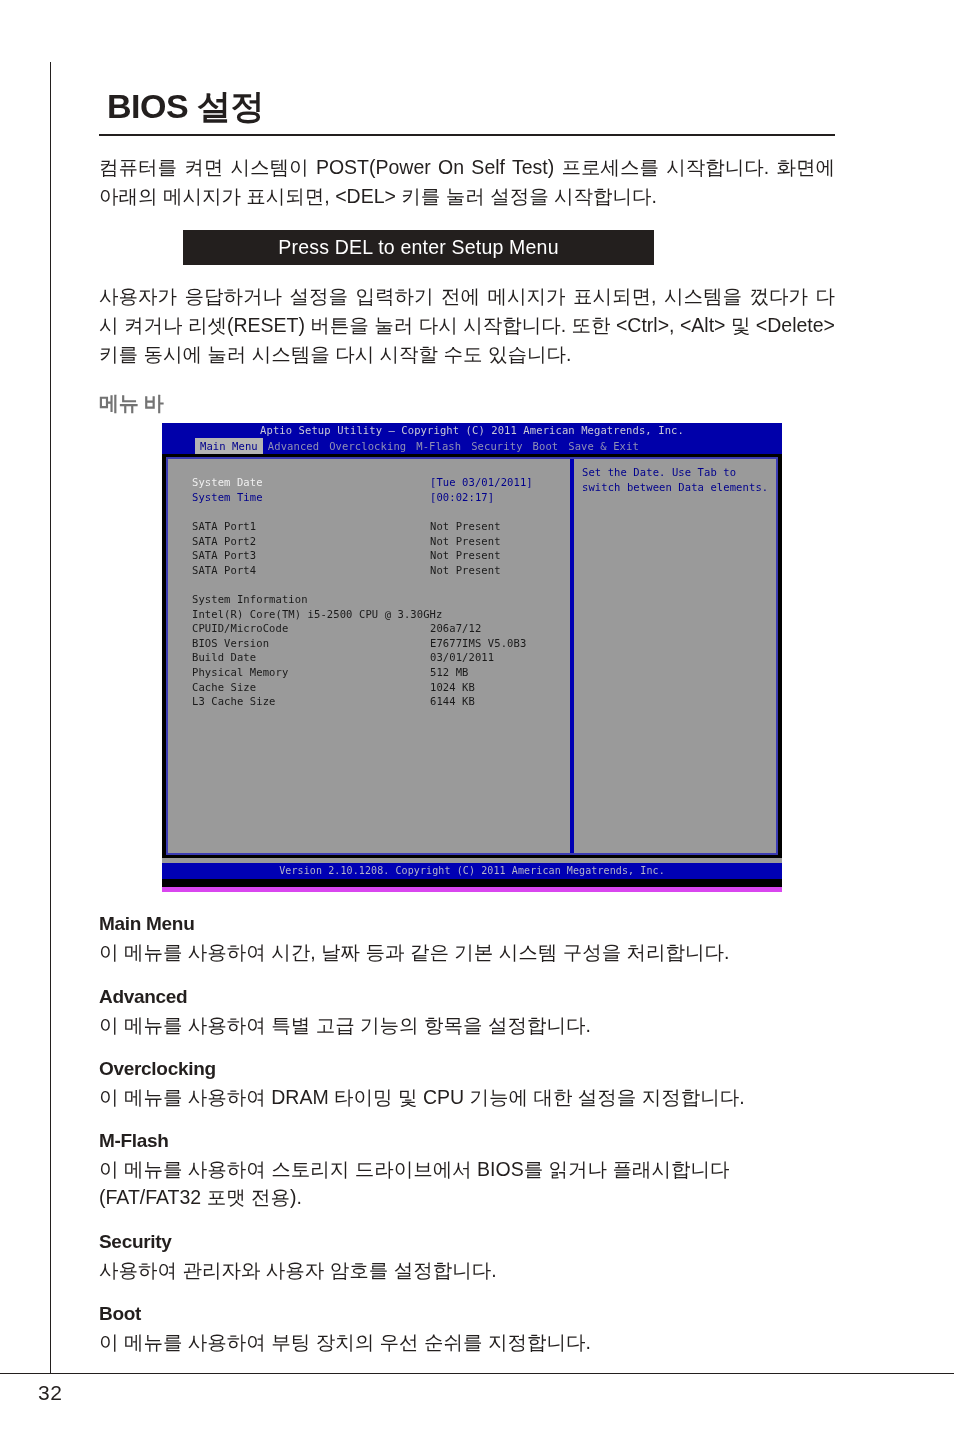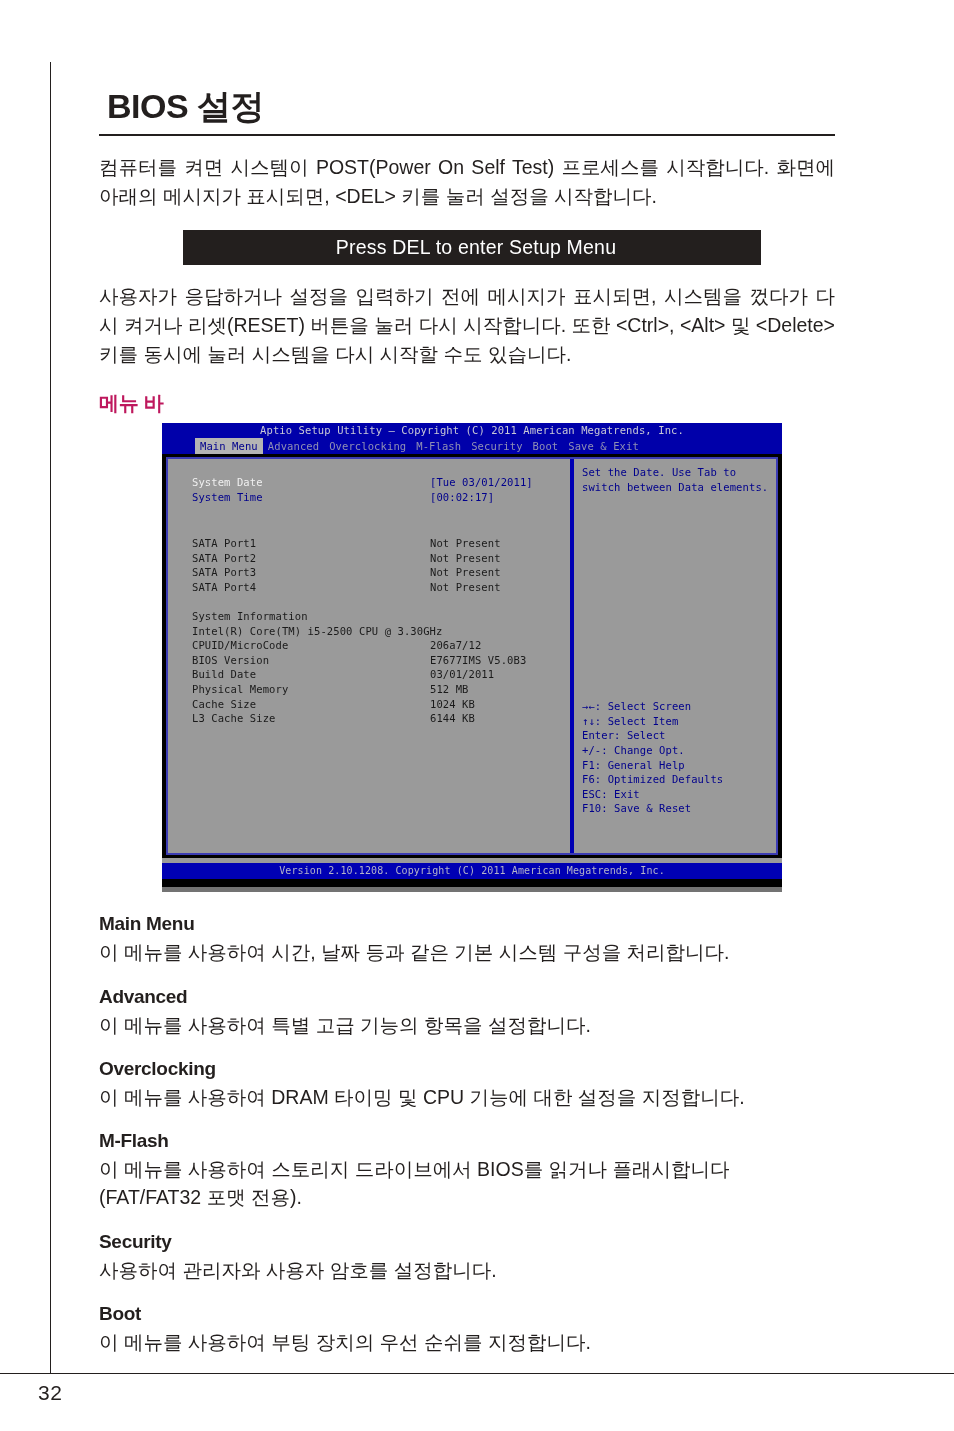--- a/index.html
+++ b/index.html
@@ -69,45 +69,44 @@
     margin: 17px 0 0 0;
     font-size: 19.5px;
     line-height: 1.47;
     color: #231f1e;
     text-align: justify;
     text-justify: inter-word;
   }
 
   .del-banner {
     margin: 20px 0 0 84px;
-    width: 570px;
+    width: 471px;
     height: 35px;
     background: #231f1e;
     color: #ffffff;
     font-size: 19.5px;
     display: flex;
     align-items: center;
     justify-content: center;
     letter-spacing: 0.2px;
-    padding-left: 8px;
   }
 
   h2.sub-head {
     margin: 22px 0 0 0;
     font-size: 20px;
     font-weight: bold;
-    color: #be185d;
+    color: #737373;
     letter-spacing: -0.3px;
   }
 
   
   .bios {
     margin: 6px 0 0 63px;
     width: 620px;
-    background: #737373;
+    background: #d946ef;
     font-family: "DejaVu Sans Mono", "Liberation Mono", monospace;
     font-size: 10.5px;
     line-height: 14.6px;
     position: relative;
     padding-bottom: 5px;
     letter-spacing: 0.1px;
   }
   .bios-titlebar {
     background: #0000aa;
     color: #c9c9d6;
@@ -171,21 +170,21 @@
     left: 410px; top: 0;
     width: 198px; height: 100%;
     padding: 6px 16px 0 4px;
     box-sizing: border-box;
   }
   .row { position: relative; height: 14.6px; white-space: nowrap; }
   .row .lbl { position: absolute; left: 0; top: 0; }
   .row .val { position: absolute; left: 238px; top: 0; }
   .c-white { color: #f0f0f0; }
   .c-blue  { color: #00008c; }
-  .c-dark  { color: #1a1a1a; margin-top: 17px; }
+  .c-dark  { color: #1a1a1a; }
   .spacer  { height: 14.6px; }
   .help-line { white-space: nowrap; color: #00008c; }
   .legend { position: absolute; left: 4px; top: 240px; width: 194px; }
 
   .bios-gap {
     height: 5px;
     background: #9a9a9a;
   }
   .bios-version {
     background: #0000b4;
@@ -305,30 +304,20 @@
             </div>
           </div>
 
         <div class="bios-divider"></div>
 
         <div class="bios-right">
           <div id="bios-help">
               <div class="help-line">Set the Date. Use Tab to</div>
               <div class="help-line">switch between Data elements.</div>
             </div>
-          <div class="legend" id="bios-legend">
-              <div class="help-line">→←: Select Screen</div>
-              <div class="help-line">↑↓: Select Item</div>
-              <div class="help-line">Enter: Select</div>
-              <div class="help-line">+/-: Change Opt.</div>
-              <div class="help-line">F1: General Help</div>
-              <div class="help-line">F6: Optimized Defaults</div>
-              <div class="help-line">ESC: Exit</div>
-              <div class="help-line">F10: Save &amp; Reset</div>
-            </div>
         </div>
 
       </div>
     </div>
 
     <div class="bios-gap"></div>
     <div class="bios-version">Version 2.10.1208. Copyright (C) 2011 American Megatrends, Inc.</div>
     <div class="bios-foot"></div>
   </div>
 

